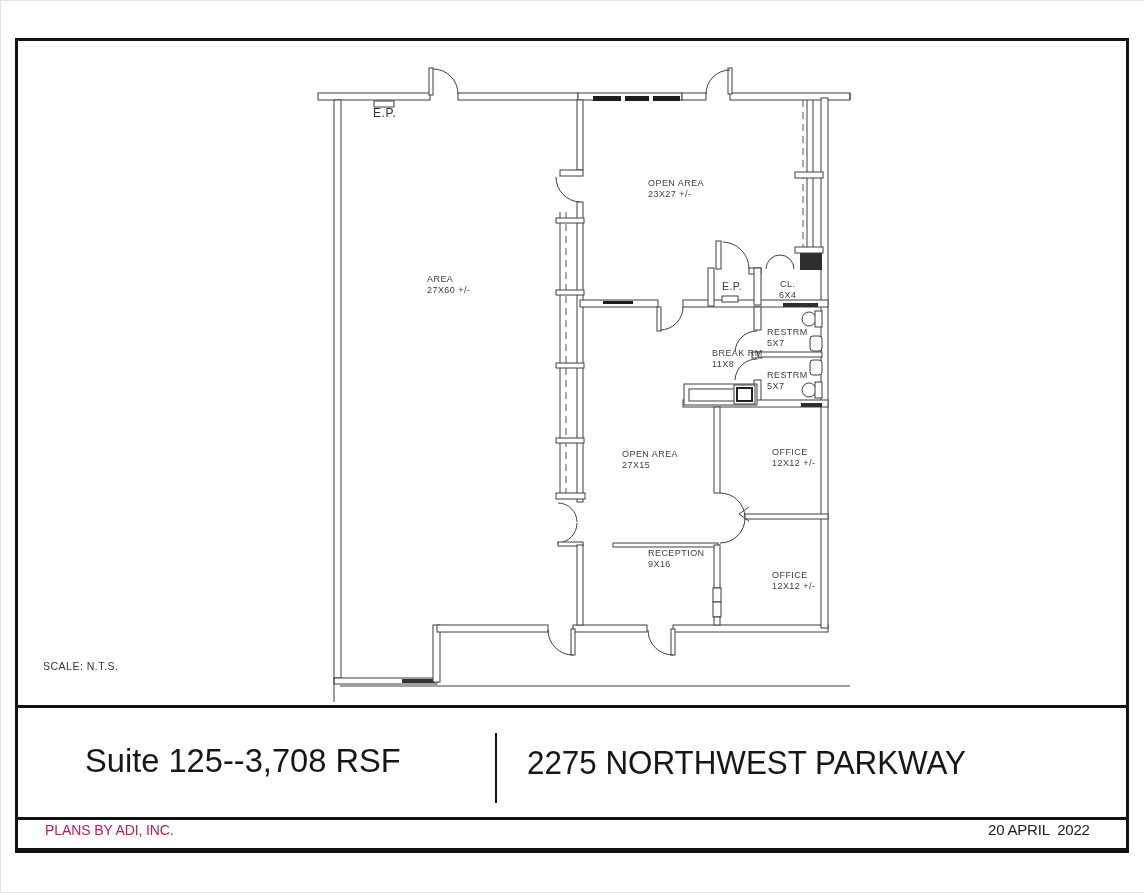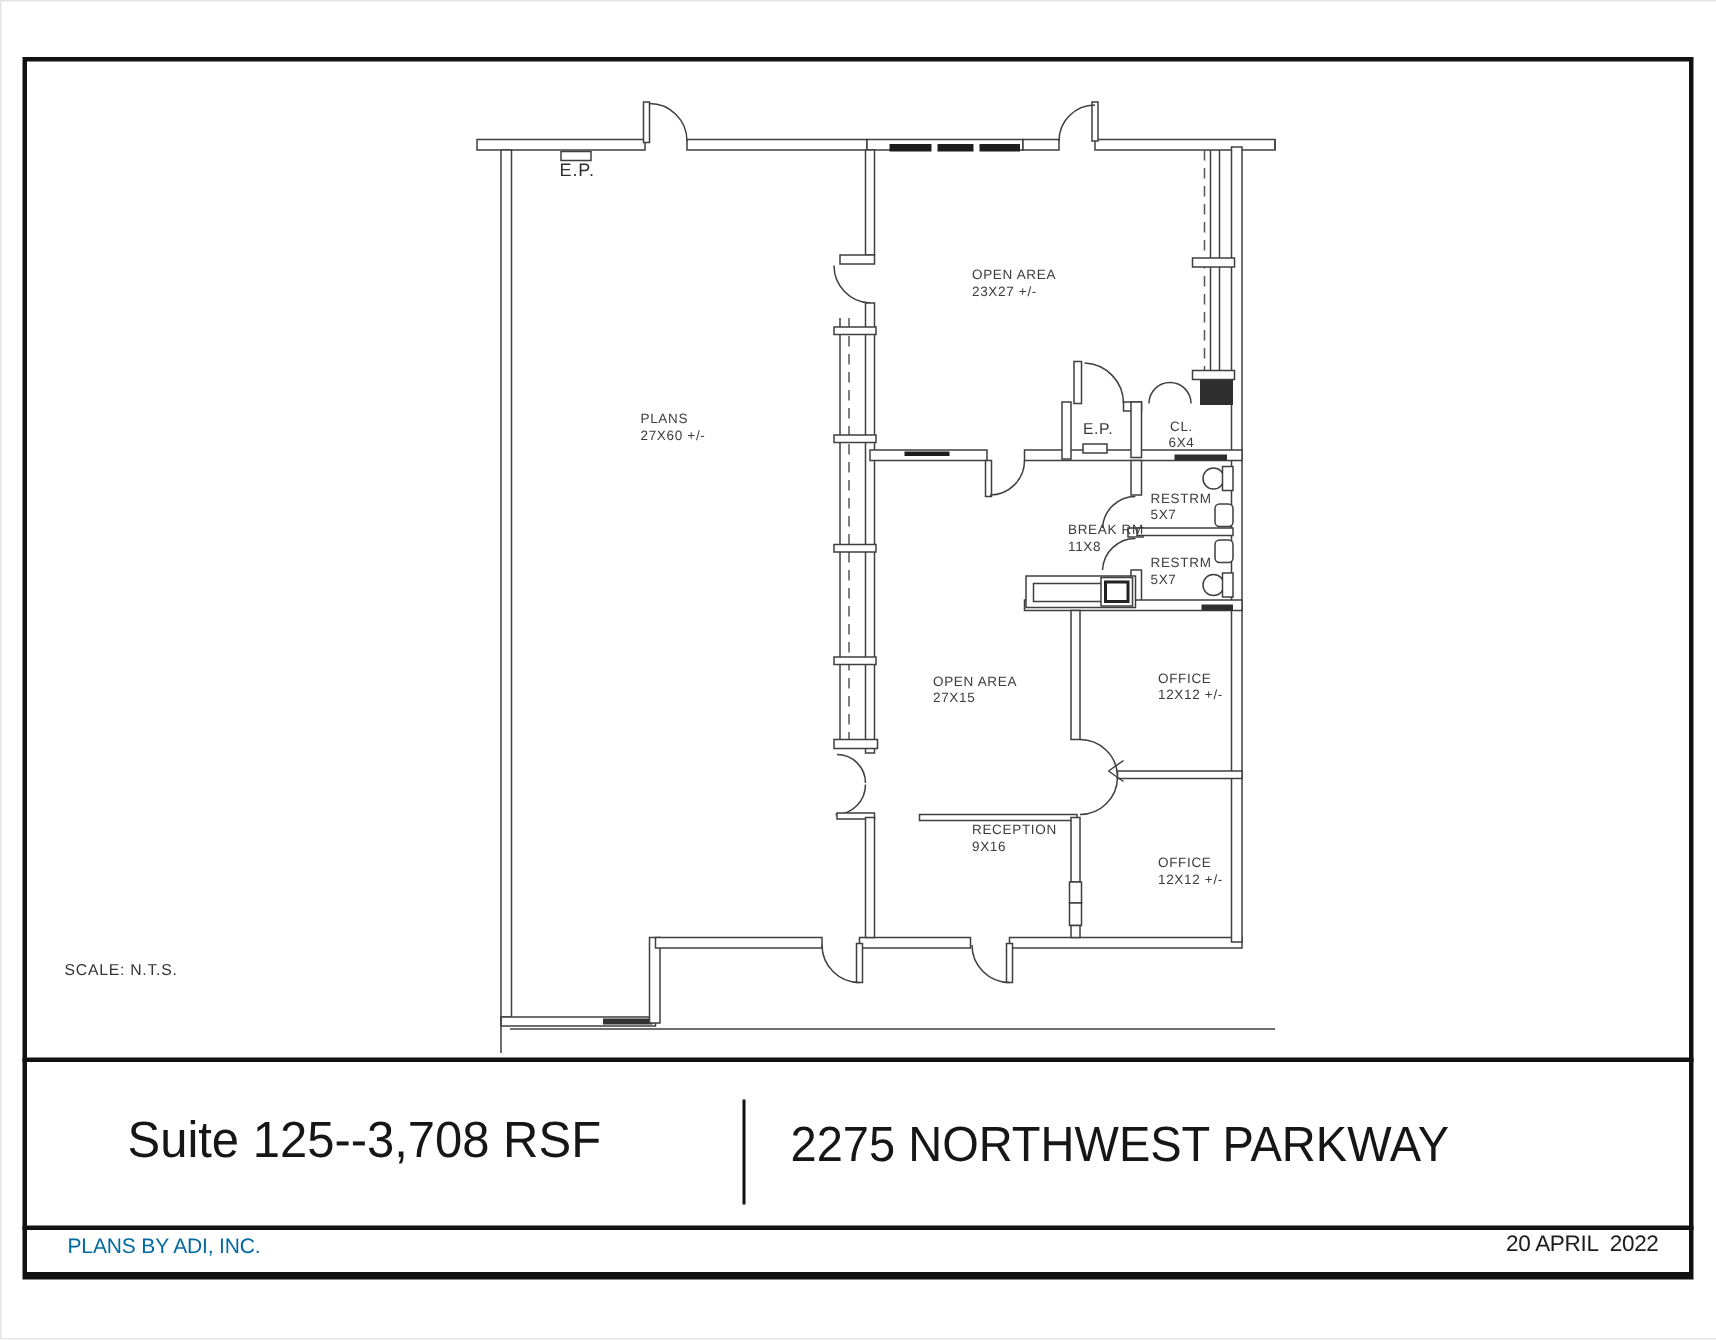--- a/index.html
+++ b/index.html
@@ -15,33 +15,33 @@
   }
   .hline{position:absolute;background:#121212;}
   svg.plan{position:absolute;left:0;top:0;}
   .rlabel{
     position:absolute;font-size:9px;line-height:11px;letter-spacing:.45px;
     color:#3c3c3c;white-space:pre;
   }
   .rlabel.big{font-size:12px;letter-spacing:.6px;color:#2e2e2e;}
   .rlabel.mid{font-size:10.5px;letter-spacing:.4px;}
   .scale-note{
-    position:absolute;left:43px;top:641px;font-size:10.5px;letter-spacing:.5px;color:#333;
+    position:absolute;left:43px;top:660px;font-size:10.5px;letter-spacing:.5px;color:#333;
   }
   .tb-suite{
     position:absolute;left:85px;top:741px;font-size:34px;color:#161616;
     transform:scaleX(.96);transform-origin:left center;white-space:pre;
   }
   .tb-address{
     position:absolute;left:527px;top:744px;font-size:33px;color:#161616;
     transform:scaleX(.95);transform-origin:left center;white-space:pre;
   }
   .tb-divider{position:absolute;left:495px;top:733px;width:2px;height:70px;background:#121212;}
-  .ft-company{position:absolute;left:45px;top:822px;font-size:14px;letter-spacing:-.1px;color:#0369a1;white-space:pre;}
-  .ft-date{position:absolute;left:988px;top:821px;font-size:15px;letter-spacing:-.2px;color:#1c1c1c;white-space:pre;margin-left:16px;}
+  .ft-company{position:absolute;left:45px;top:822px;font-size:14px;letter-spacing:-.1px;color:#be185d;white-space:pre;}
+  .ft-date{position:absolute;left:988px;top:821px;font-size:15px;letter-spacing:-.2px;color:#1c1c1c;white-space:pre;}
 </style>
 </head>
 <body>
 
 <div class="page">
 
   <div class="frame"></div>
 
   <div class="hline" style="left:15px;top:705px;width:1114px;height:3px;"></div>
   <div class="hline" style="left:15px;top:817px;width:1114px;height:3px;"></div>
@@ -184,21 +184,21 @@
 
     <g>
       <rect x="374" y="101" width="20" height="6" fill="#fff"></rect>
     </g>
   </svg>
 
   <div class="rlabel big" style="left:373px;top:108px;"><span>E.P.</span></div>
 
   <div class="rlabel" style="left:648px;top:178px;"><span>OPEN AREA</span><br><span>23X27 +/-</span></div>
 
-  <div class="rlabel" style="left:427px;top:274px;"><span>PLANS</span><br><span>27X60 +/-</span></div>
+  <div class="rlabel" style="left:427px;top:274px;"><span>AREA</span><br><span>27X60 +/-</span></div>
 
   <div class="rlabel mid" style="left:722px;top:281px;"><span>E.P.</span></div>
 
   <div class="rlabel" style="left:779px;top:279px;text-align:center;"><span>CL.</span><br><span>6X4</span></div>
 
   <div class="rlabel" style="left:767px;top:327px;"><span>RESTRM</span><br><span>5X7</span></div>
 
   <div class="rlabel" style="left:767px;top:370px;"><span>RESTRM</span><br><span>5X7</span></div>
 
   <div class="rlabel" style="left:712px;top:348px;"><span>BREAK RM</span><br><span>11X8</span></div>

